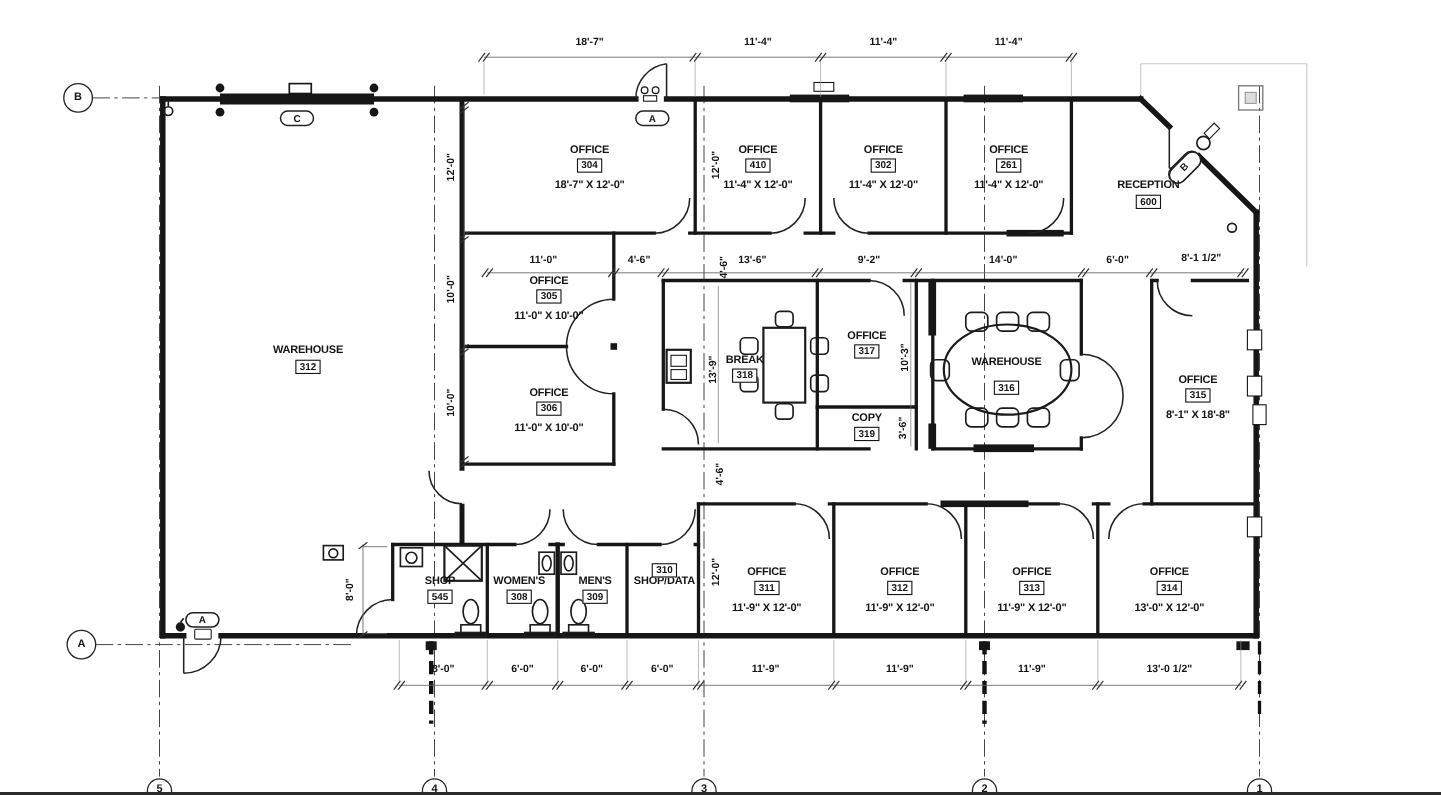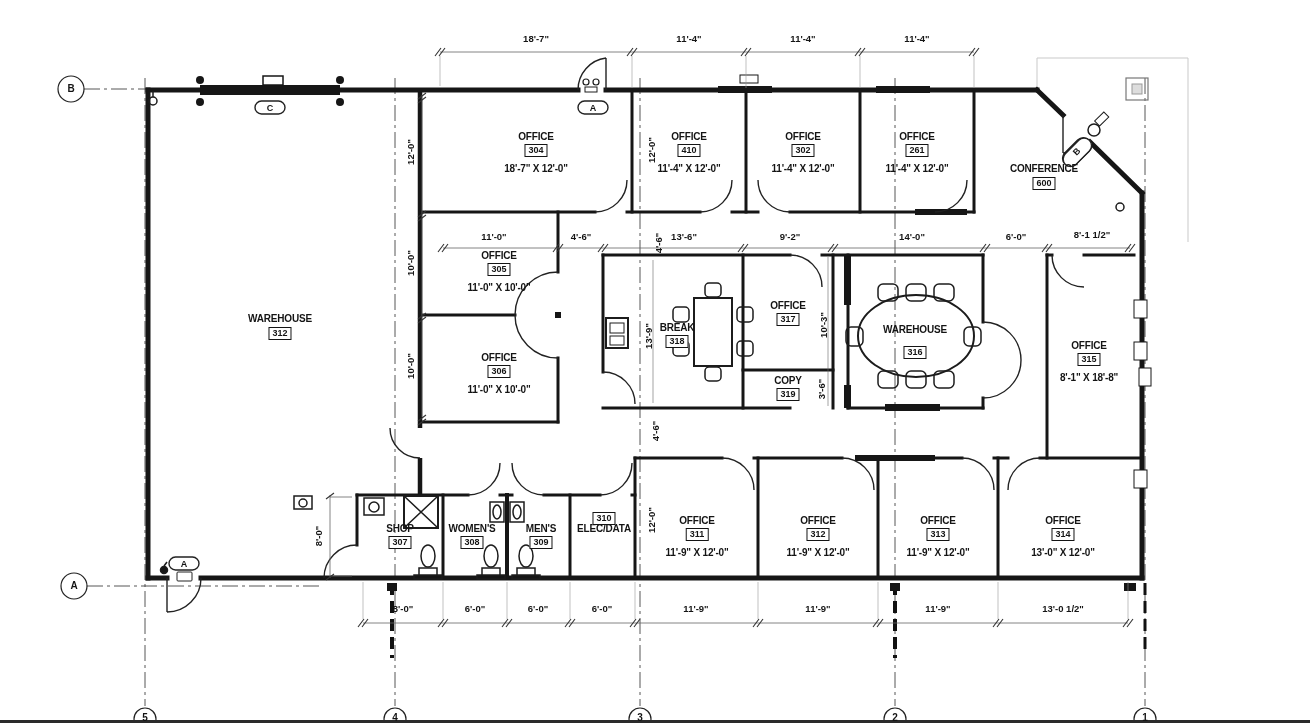--- a/index.html
+++ b/index.html
@@ -285,21 +285,21 @@
 <span class="lbl" style="left:689px;top:163px">11'-4" X 12'-0"</span>
 
 <span class="lbl" style="left:803px;top:131px">OFFICE</span>
 <span class="box" style="left:803px;top:144px">302</span>
 <span class="lbl" style="left:803px;top:163px">11'-4" X 12'-0"</span>
 
 <span class="lbl" style="left:917px;top:131px">OFFICE</span>
 <span class="box" style="left:917px;top:144px">261</span>
 <span class="lbl" style="left:917px;top:163px">11'-4" X 12'-0"</span>
 
-<span class="lbl" style="left:1044px;top:163px">CONFERENCE</span>
+<span class="lbl" style="left:1044px;top:163px">RECEPTION</span>
 <span class="box" style="left:1044px;top:177px">600</span>
 
 <span class="lbl" style="left:499px;top:250px">OFFICE</span>
 <span class="box" style="left:499px;top:263px">305</span>
 <span class="lbl" style="left:499px;top:282px">11'-0" X 10'-0"</span>
 
 <span class="lbl" style="left:499px;top:352px">OFFICE</span>
 <span class="box" style="left:499px;top:365px">306</span>
 <span class="lbl" style="left:499px;top:384px">11'-0" X 10'-0"</span>
 
@@ -313,29 +313,29 @@
 <span class="box" style="left:788px;top:388px">319</span>
 
 <span class="lbl" style="left:915px;top:324px">WAREHOUSE</span>
 <span class="box" style="left:915px;top:346px">316</span>
 
 <span class="lbl" style="left:1089px;top:340px">OFFICE</span>
 <span class="box" style="left:1089px;top:353px">315</span>
 <span class="lbl" style="left:1089px;top:372px">8'-1" X 18'-8"</span>
 
 <span class="lbl" style="left:400px;top:523px">SHOP</span>
-<span class="box" style="left:400px;top:536px">307</span>
+<span class="box" style="left:400px;top:536px">545</span>
 
 <span class="lbl" style="left:472px;top:523px">WOMEN'S</span>
 <span class="box" style="left:472px;top:536px">308</span>
 
 <span class="lbl" style="left:541px;top:523px">MEN'S</span>
 <span class="box" style="left:541px;top:536px">309</span>
 
-<span class="lbl" style="left:604px;top:523px">ELEC/DATA</span>
+<span class="lbl" style="left:604px;top:523px">SHOP/DATA</span>
 <span class="box" style="left:604px;top:512px">310</span>
 
 <span class="lbl" style="left:697px;top:515px">OFFICE</span>
 <span class="box" style="left:697px;top:528px">311</span>
 <span class="lbl" style="left:697px;top:547px">11'-9" X 12'-0"</span>
 
 <span class="lbl" style="left:818px;top:515px">OFFICE</span>
 <span class="box" style="left:818px;top:528px">312</span>
 <span class="lbl" style="left:818px;top:547px">11'-9" X 12'-0"</span>
 

